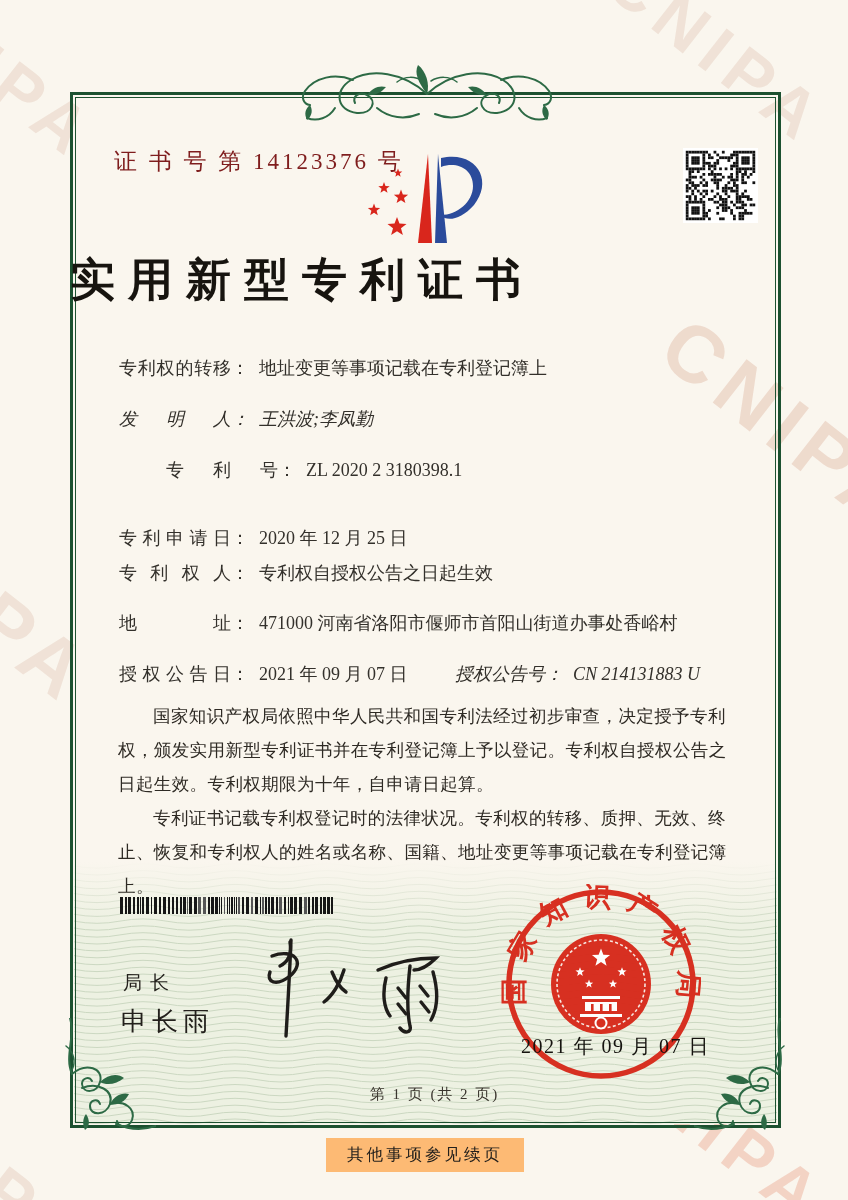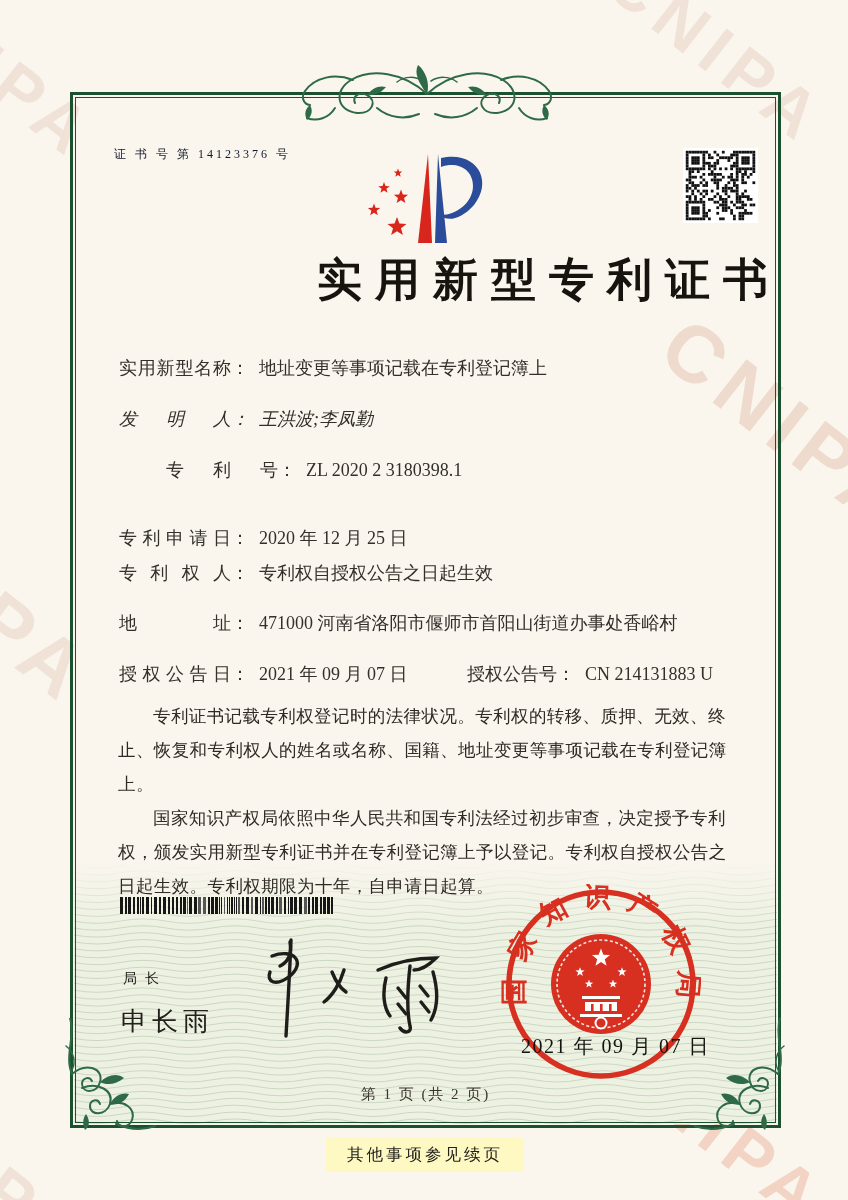--- a/index.html
+++ b/index.html
@@ -29,40 +29,40 @@
   .frame-inner{
     position:absolute;left:2px;top:2px;right:2px;bottom:2px;
     border:1px solid #1c5130;
   }
   
   .waves{position:absolute;left:74px;top:856px;width:703px;height:268px;z-index:1;}
   .waves-fade{position:absolute;left:74px;top:856px;width:703px;height:70px;z-index:1;
     background:linear-gradient(#faf6ee 8%,rgba(250,246,238,0));}
   
   .z2{z-index:2;}
-  .cert-no{left:114px;top:146px;font-size:12px;letter-spacing:3px;color:#0f172a;}
+  .cert-no{left:114px;top:146px;font-size:23px;letter-spacing:3px;color:#7f1d1d;}
   .title{
-    left:70px;width:711px;top:250px;text-align:right;
+    left:70px;width:711px;top:250px;text-align:left;
     font-size:45px;font-weight:600;letter-spacing:13px;color:#17140f;
   }
   .frow{left:119px;font-size:18px;color:#33302b;white-space:nowrap;}
   .flabel{display:inline-block;width:112px;text-align:justify;text-align-last:justify;}
   .fval{margin-left:10px;}
-  .fgroup2{position:absolute;left:348px;top:0;white-space:nowrap;}
+  .fgroup2{position:absolute;left:336px;top:0;white-space:nowrap;font-style:italic;}
   .bodytext{
     left:118px;top:699px;width:616px;font-size:17.5px;line-height:34px;
     color:#2e2a24;letter-spacing:0.4px;
   }
   .bodytext p{margin:0;text-indent:2em;}
-  .sig-title{left:123px;top:970px;font-size:14px;letter-spacing:8px;color:#23201c;}
+  .sig-title{left:123px;top:970px;font-size:19px;letter-spacing:8px;color:#23201c;}
   .sig-name{left:121px;top:1004px;font-size:26px;letter-spacing:5px;color:#23201c;}
   .seal-date{left:520px;top:1033px;font-size:20px;letter-spacing:1.5px;color:#15130f;font-weight:500;}
-  .page-num{left:70px;width:711px;top:1085px;text-align:center;font-size:15px;letter-spacing:2px;color:#3a352e;}
+  .page-num{left:79px;width:711px;top:1085px;text-align:center;font-size:15px;letter-spacing:2px;color:#3a352e;}
   .note-box{
-    left:326px;top:1138px;width:198px;height:34px;background:#fef9c3;
+    left:326px;top:1138px;width:198px;height:34px;background:#fdba74;
     display:flex;align-items:center;justify-content:center;z-index:2;
     font-size:16.5px;letter-spacing:3px;color:#23201c;
   }
 </style>
 </head>
 <body>
 
 <div class="wm" style="left:-90px;top:-45px;">CNIPA</div>
 <div class="wm" style="left:640px;top:-60px;">CNIPA</div>
 <div class="wm big strong" style="left:700px;top:300px;">CNIPA</div>
@@ -476,21 +476,21 @@
     <rect x="39" y="75" width="3" height="3" fill="#111"></rect>
     <rect x="42" y="75" width="3" height="3" fill="#111"></rect>
     <rect x="54" y="75" width="3" height="3" fill="#111"></rect>
     <rect x="60" y="75" width="3" height="3" fill="#111"></rect>
     <rect x="63" y="75" width="3" height="3" fill="#111"></rect>
   </svg>
 
 <div class="abs z2 title">实用新型专利证书</div>
 
 <div class="abs z2 frow" style="top:356px;">
-  <span class="flabel">实用新型名称</span><span>：</span><span class="fval">地址变更等事项记载在专利登记簿上</span>
+  <span class="flabel">专利权的转移</span><span>：</span><span class="fval">地址变更等事项记载在专利登记簿上</span>
 </div>
 <div class="abs z2 frow" style="top:407px;font-style:italic;">
   <span class="flabel">发明人</span><span>：</span><span class="fval">王洪波;李凤勤</span>
 </div>
 <div class="abs z2 frow" style="top:458px;margin-left:47px;">
   <span class="flabel">专利号</span><span>：</span><span class="fval">ZL 2020 2 3180398.1</span>
 </div>
 <div class="abs z2 frow" style="top:526px;">
   <span class="flabel">专利申请日</span><span>：</span><span class="fval">2020 年 12 月 25 日</span>
 </div>
@@ -499,22 +499,22 @@
 </div>
 <div class="abs z2 frow" style="top:611px;">
   <span class="flabel">地址</span><span>：</span><span class="fval">471000 河南省洛阳市偃师市首阳山街道办事处香峪村</span>
 </div>
 <div class="abs z2 frow" style="top:662px;width:660px;">
   <span class="flabel">授权公告日</span><span>：</span><span class="fval">2021 年 09 月 07 日</span>
   <span class="fgroup2"><span>授权公告号</span><span>：</span><span class="fval">CN 214131883 U</span></span>
 </div>
 
 <div class="abs z2 bodytext">
+  <p>国家知识产权局依照中华人民共和国专利法经过初步审查，决定授予专利权，颁发实用新型专利证书并在专利登记簿上予以登记。专利权自授权公告之日起生效。专利权期限为十年，自申请日起算。</p>
   <p>专利证书记载专利权登记时的法律状况。专利权的转移、质押、无效、终止、恢复和专利权人的姓名或名称、国籍、地址变更等事项记载在专利登记簿上。</p>
-  <p>国家知识产权局依照中华人民共和国专利法经过初步审查，决定授予专利权，颁发实用新型专利证书并在专利登记簿上予以登记。专利权自授权公告之日起生效。专利权期限为十年，自申请日起算。</p>
 </div>
 
 <svg id="barcode-svg" class="abs z2" style="left:120px;top:897px;width:216px;height:17px;" viewBox="0 0 216 17">
     <rect x="0" y="0" width="3" height="17" fill="#161616"></rect>
     <rect x="5" y="0" width="2" height="17" fill="#161616"></rect>
     <rect x="8" y="0" width="3" height="17" fill="#161616"></rect>
     <rect x="13" y="0" width="2" height="17" fill="#161616"></rect>
     <rect x="17" y="0" width="2" height="17" fill="#161616"></rect>
     <rect x="20" y="0" width="1" height="17" fill="#161616"></rect>
     <rect x="22" y="0" width="2" height="17" fill="#161616"></rect>

